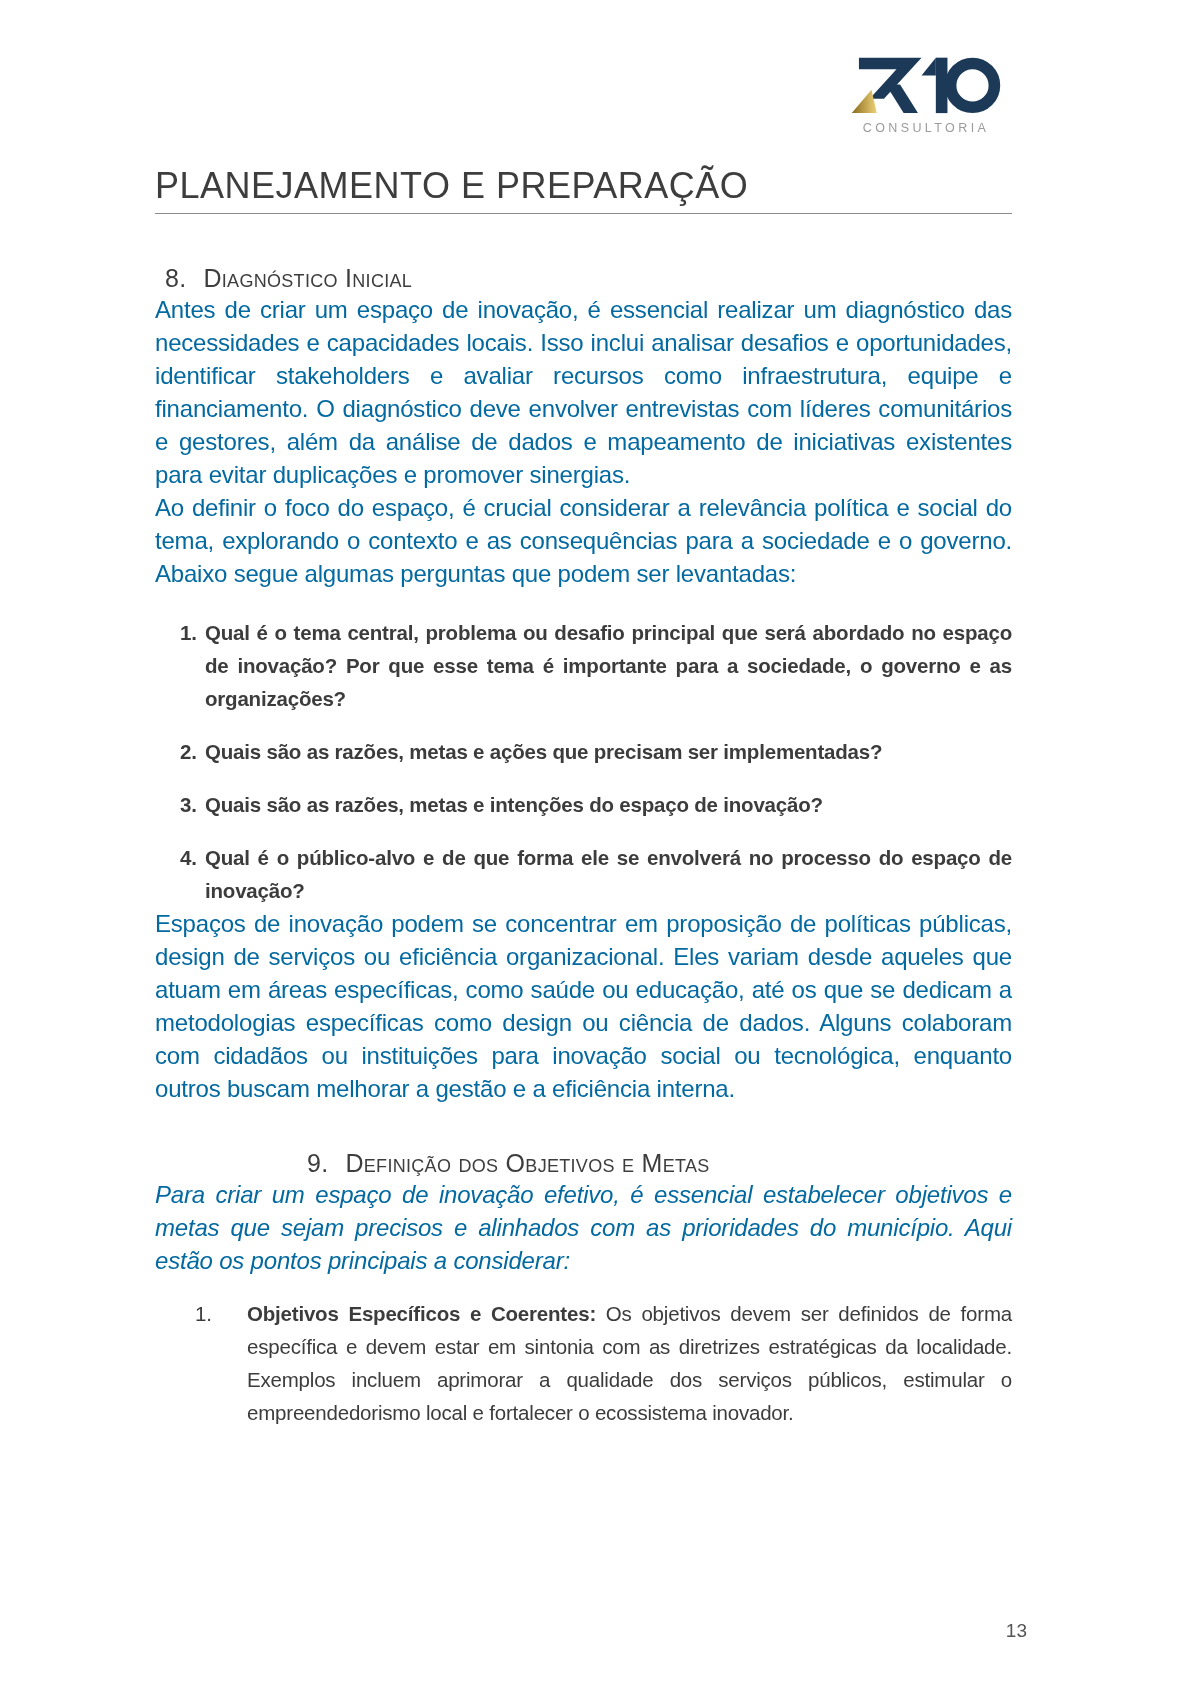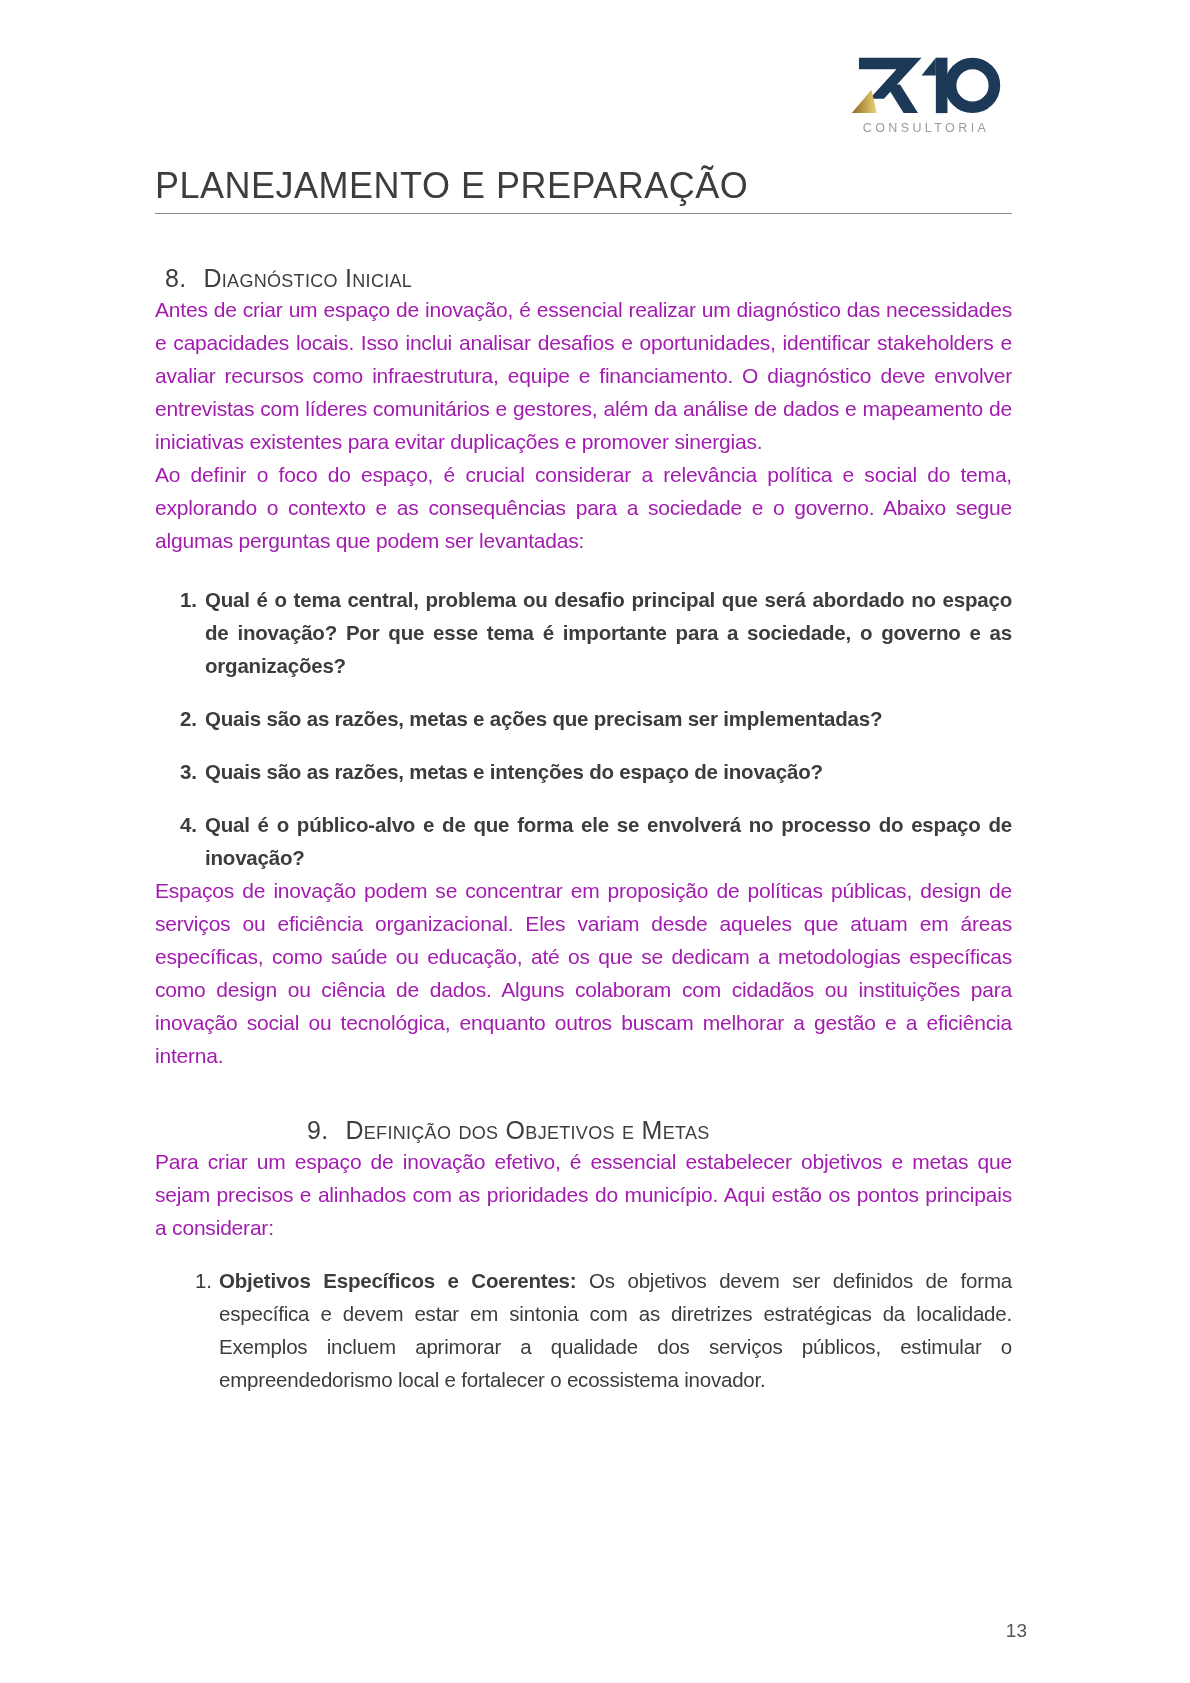--- a/index.html
+++ b/index.html
@@ -55,33 +55,33 @@
     font-stretch: condensed;
     letter-spacing: 0.3px;
     margin: 0;
   }
   .heading-8 { margin-top: 50px; padding-left: 10px; }
   .heading-9 { margin-top: 44px; padding-left: 152px; }
   .section-heading .num { display: inline-block; margin-right: 17px; }
   .section-heading .sc { font-variant: small-caps; }
   
   p.body-text {
-    font-size: 21px;
+    font-size: 24px;
     line-height: 33px;
     letter-spacing: -0.2px;
     text-align: justify;
     margin: 0;
     font-stretch: condensed;
-    color: #a21caf;
+    color: #0369a1;
   }
   .p1 { margin-top: 40px; }
   .p2 { margin-top: 28px; }
   .p3 { margin-top: 28px; }
   .p4 { margin-top: 24px; }
-  .p5 { margin-top: 48px; }
+  .p5 { margin-top: 48px; font-style: italic; }
   
   .qlist { margin-top: 26px; }
   .qlist .li {
     display: flex;
     margin-top: 20px;
     font-size: 20.5px;
     line-height: 33px;
     letter-spacing: -0.2px;
     font-stretch: condensed;
   }
@@ -103,21 +103,21 @@
     font-size: 20.5px;
     line-height: 33px;
     letter-spacing: -0.2px;
     font-stretch: condensed;
   }
   .olist .marker {
     flex: 0 0 64px;
     padding-left: 40px;
     box-sizing: border-box;
   }
-  .olist .li-text { flex: 1; text-align: justify; }
+  .olist .li-text { flex: 1; text-align: justify; margin-left: 28px; }
   .olist .li-label { font-weight: 700; }
   
   .page-number {
     position: absolute;
     top: 1620px;
     right: 163px;
     font-size: 19px;
     color: #555555;
     font-stretch: condensed;
     margin-left: 45px;

